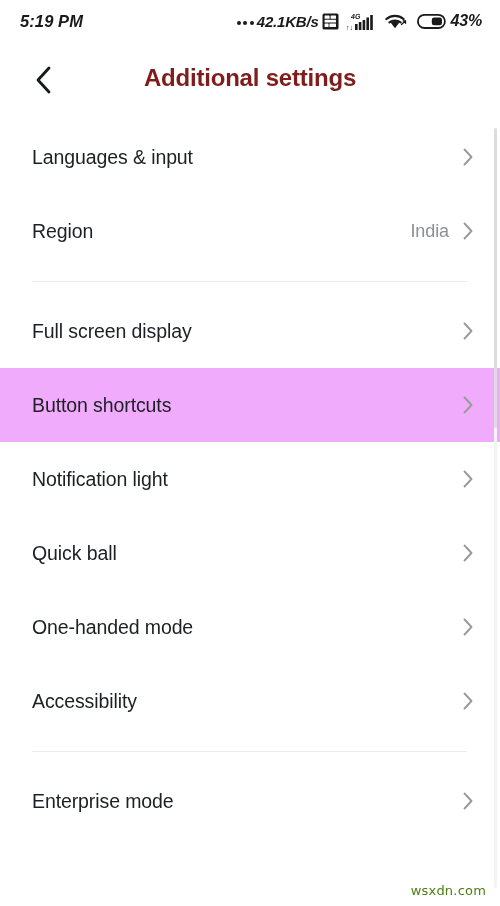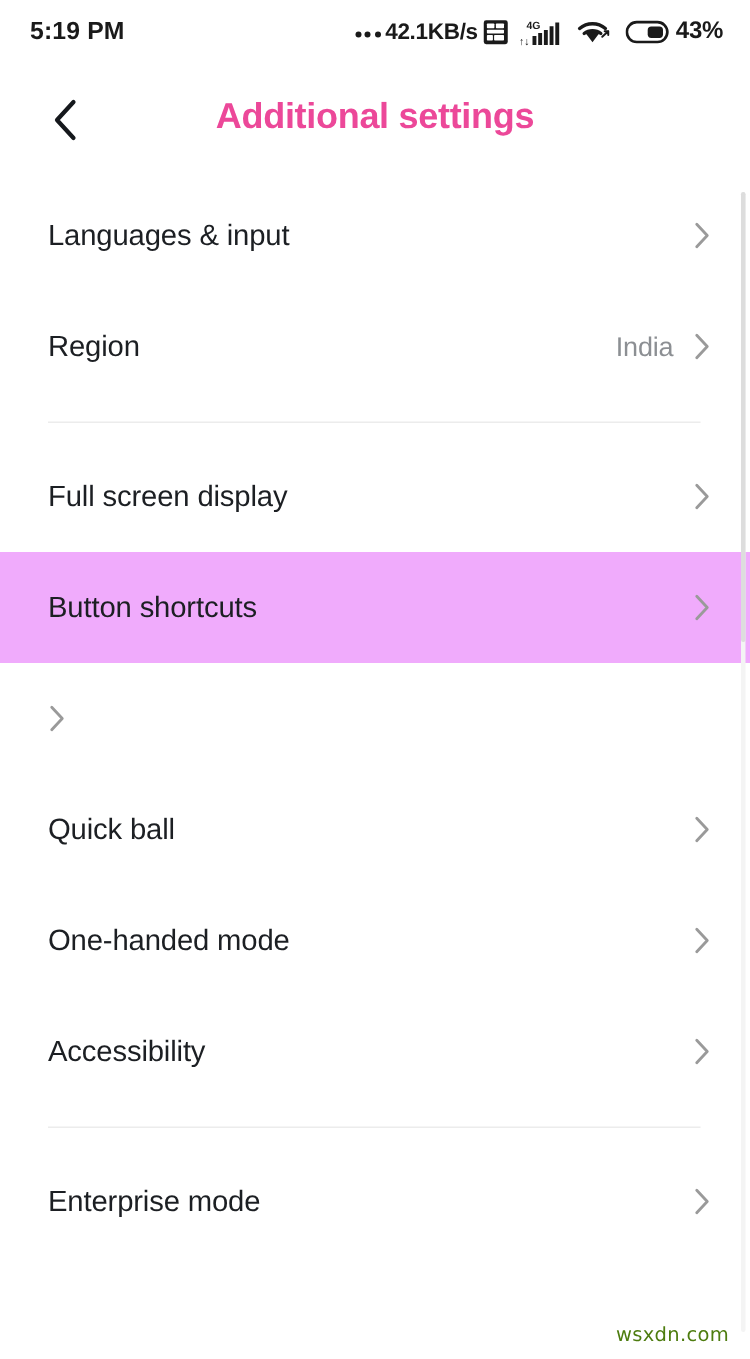--- a/index.html
+++ b/index.html
@@ -22,20 +22,21 @@
   
   .status-bar {
     position: absolute;
     top: 0; left: 0;
     width: 500px;
     height: 42px;
     display: flex;
     align-items: center;
     justify-content: space-between;
     padding: 0 18px 0 20px;
+    font-style: italic;
   }
   .status-time {
     font-size: 16.5px;
     font-weight: bold;
     color: #1a1a1a;
     letter-spacing: 0.1px;
   }
   .status-right {
     display: flex;
     align-items: center;
@@ -105,21 +106,21 @@
     justify-content: center;
     cursor: pointer;
   }
   .page-title {
     position: absolute;
     left: 0; right: 0;
     top: 22px;
     text-align: center;
     font-size: 24px;
     font-weight: bold;
-    color: #ec4899;
+    color: #7f1d1d;
     letter-spacing: -0.2px;
   }
 
   
   .list {
     position: absolute;
     top: 120px; left: 0;
     width: 500px;
   }
   .row {
@@ -300,20 +301,21 @@
       </div>
       <div class="row selected">
         <div class="row-label">Button shortcuts</div>
         <div class="chev">
           <svg width="12" height="20" viewBox="0 0 12 20">
             <path d="M2.5 2.5 L9.5 10 L2.5 17.5" stroke="#9a9a9a" stroke-width="1.9" fill="none" stroke-linecap="round" stroke-linejoin="round"></path>
           </svg>
         </div>
       </div>
       <div class="row">
+        <div class="row-label">Notification light</div>
         <div class="chev">
           <svg width="12" height="20" viewBox="0 0 12 20">
             <path d="M2.5 2.5 L9.5 10 L2.5 17.5" stroke="#9a9a9a" stroke-width="1.9" fill="none" stroke-linecap="round" stroke-linejoin="round"></path>
           </svg>
         </div>
       </div>
       <div class="row">
         <div class="row-label">Quick ball</div>
         <div class="chev">
           <svg width="12" height="20" viewBox="0 0 12 20">

